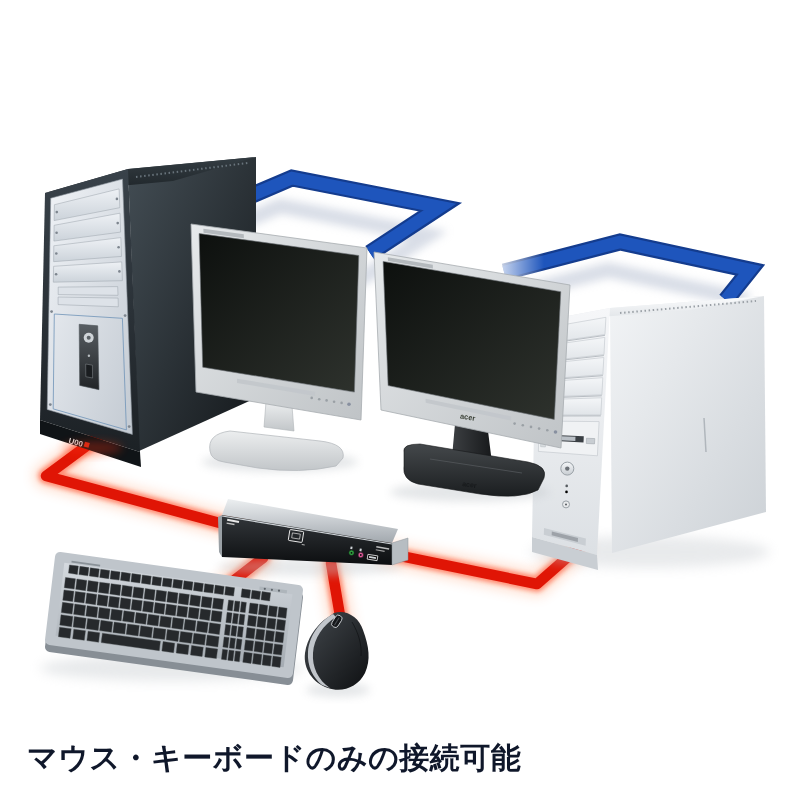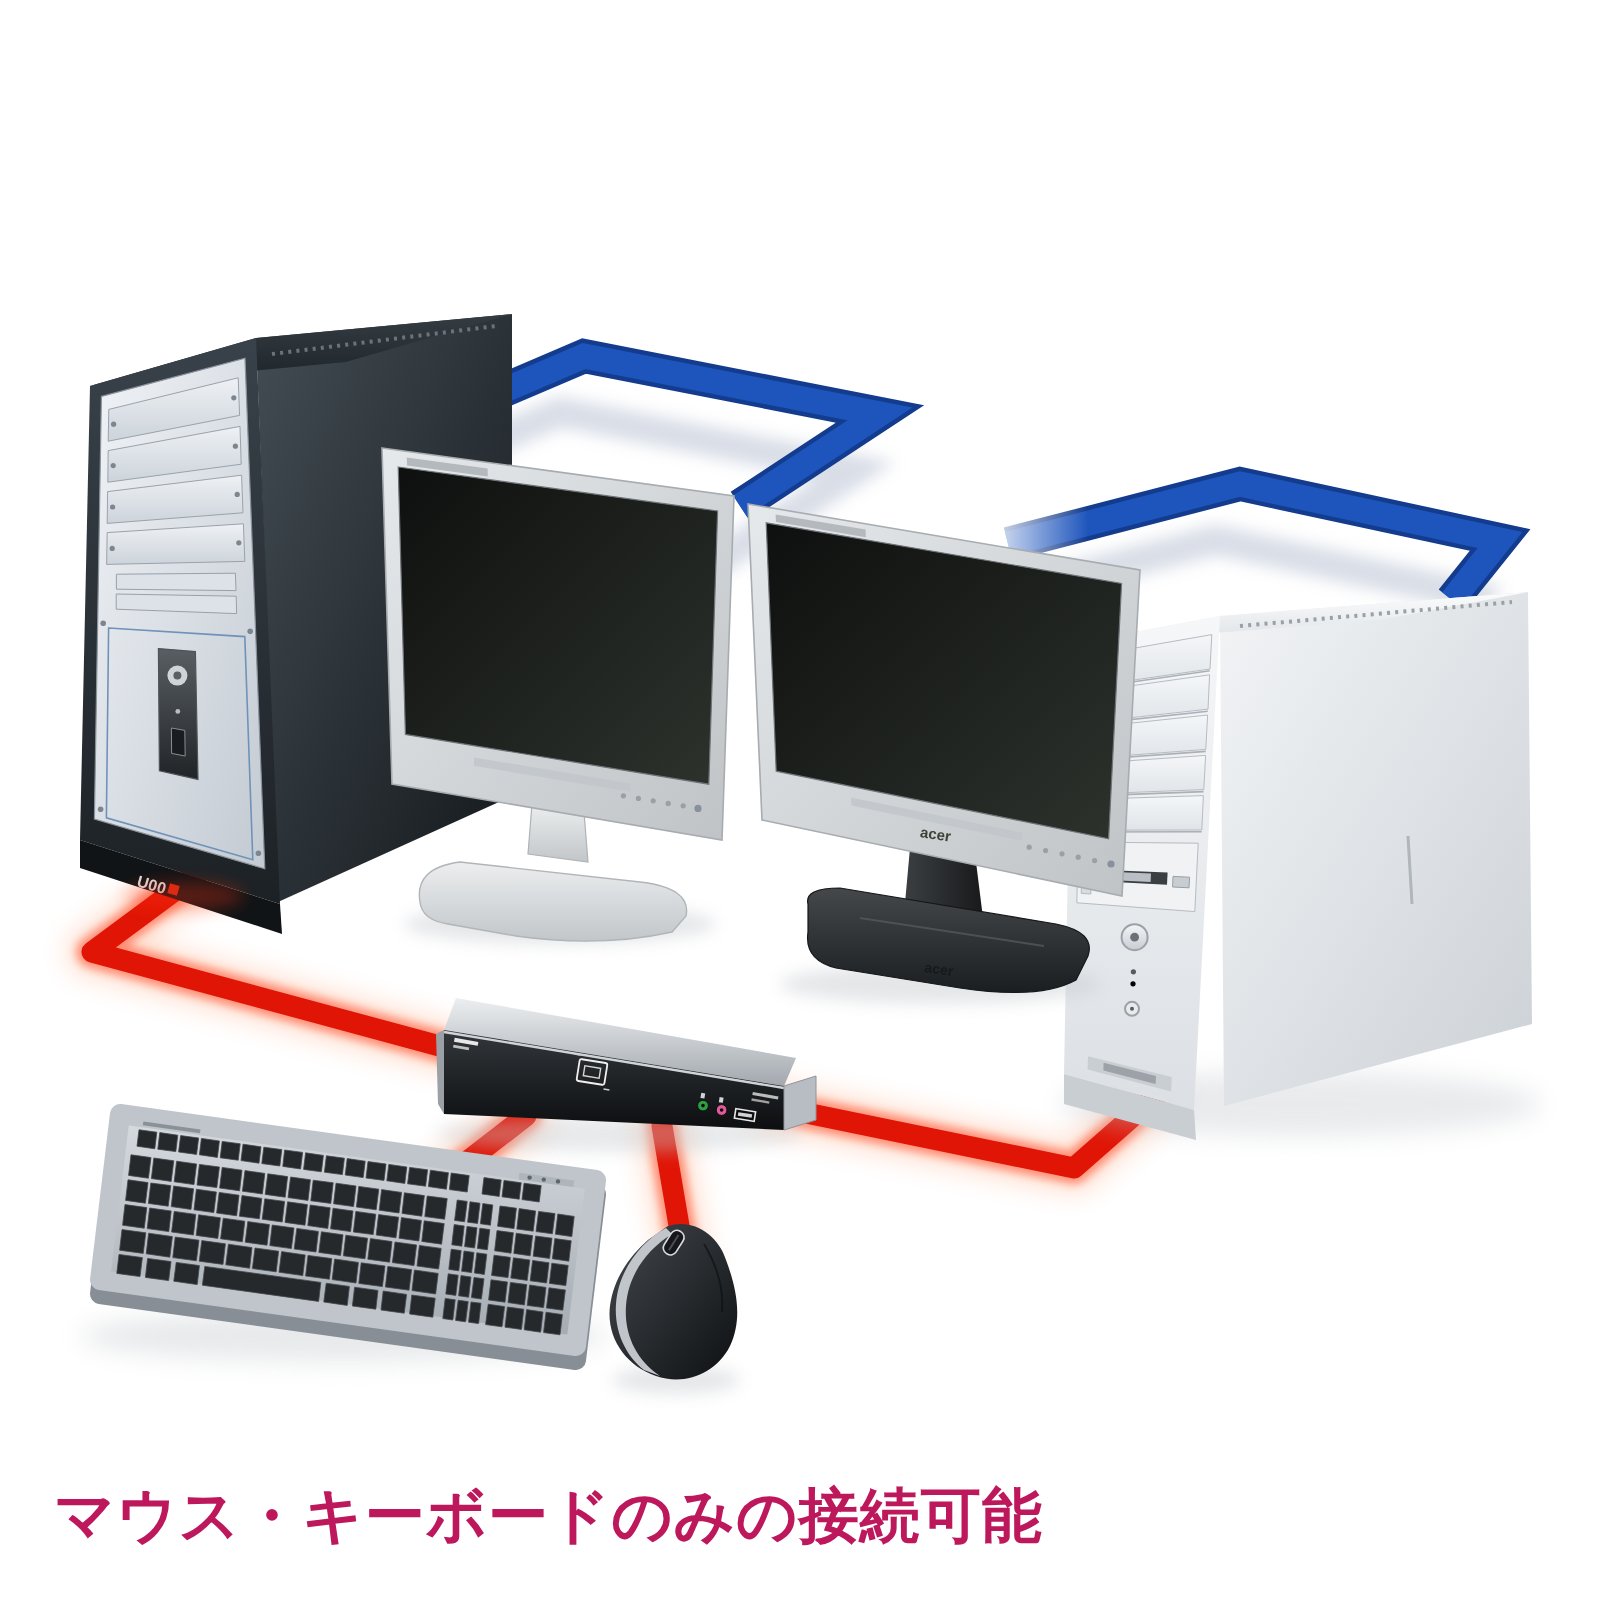--- a/index.html
+++ b/index.html
@@ -1,18 +1,18 @@
 <!DOCTYPE html>
 <html><head>
 <meta charset="utf-8">
 <style>
   html,body{margin:0;padding:0;background:#ffffff;}
   .stage{position:relative;width:800px;height:800px;background:#ffffff;overflow:hidden;
          font-family:"Liberation Sans","DejaVu Sans",sans-serif;}
-  .caption{position:absolute;left:27px;top:738px;font-size:30px;font-weight:bold;color:#be185d;
+  .caption{position:absolute;left:27px;top:738px;font-size:30px;font-weight:bold;color:#0f172a;
            letter-spacing:.5px;white-space:nowrap;}
   svg text{font-family:"Liberation Sans","DejaVu Sans",sans-serif;}
 </style>
 </head>
 <body>
 
 <div class="stage">
 <svg width="800" height="800" viewBox="0 0 800 800">
 <defs>
   <linearGradient id="gPanel" x1="0" y1="0" x2="1" y2="1">

